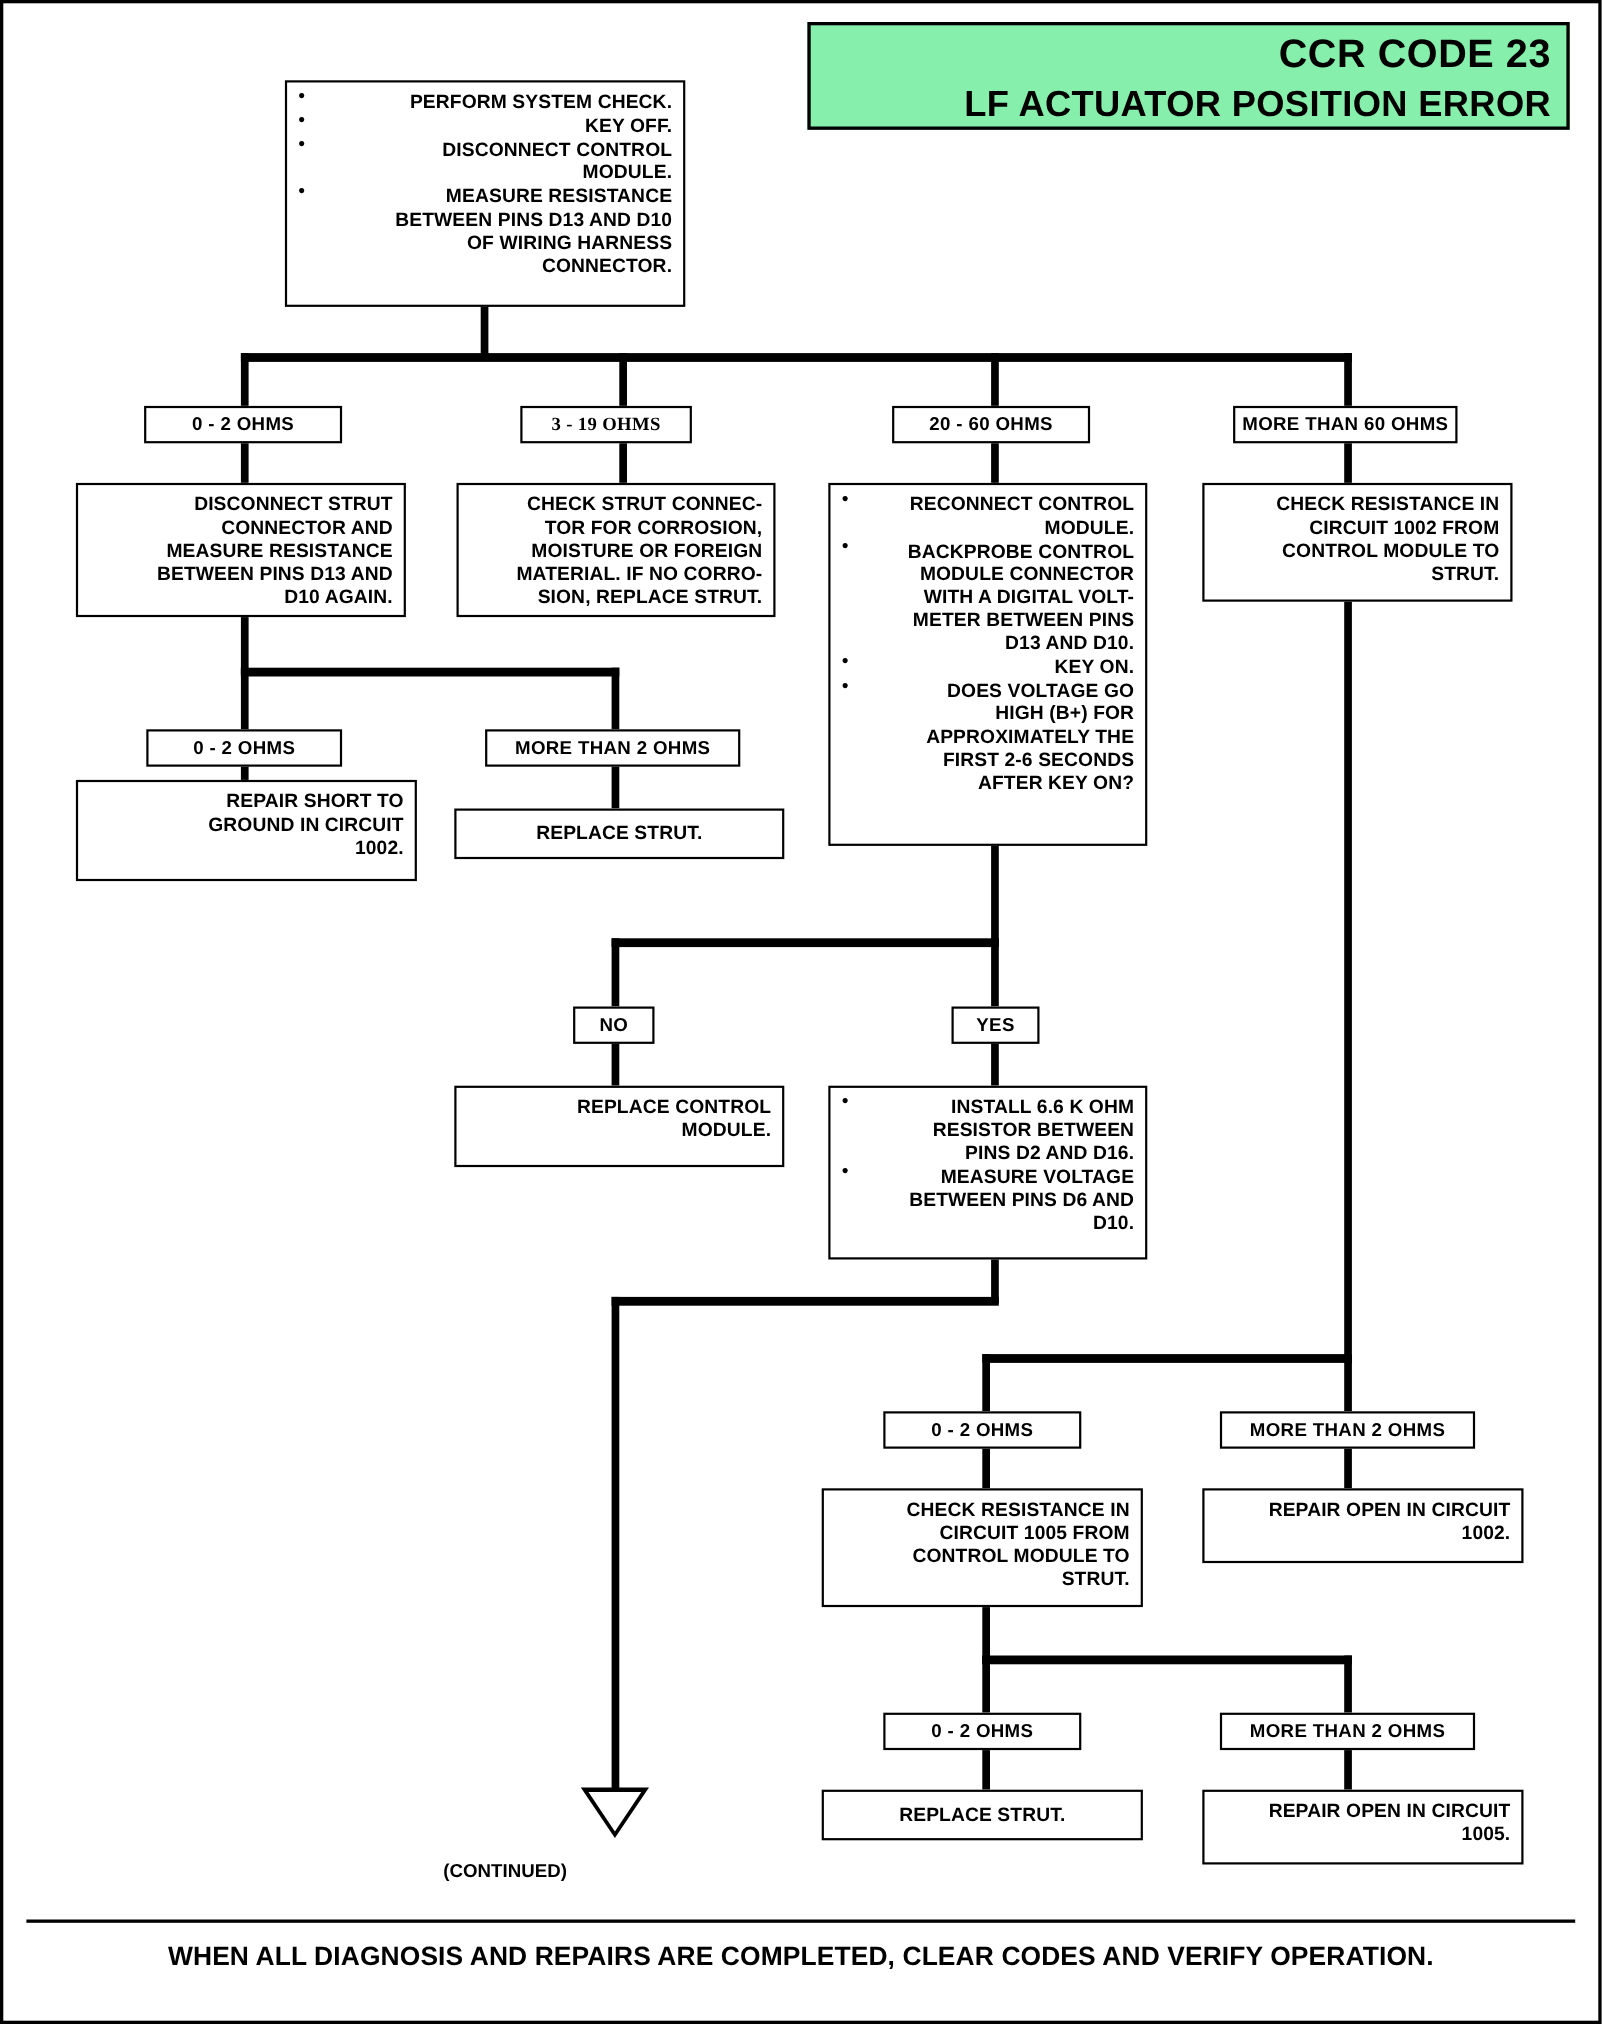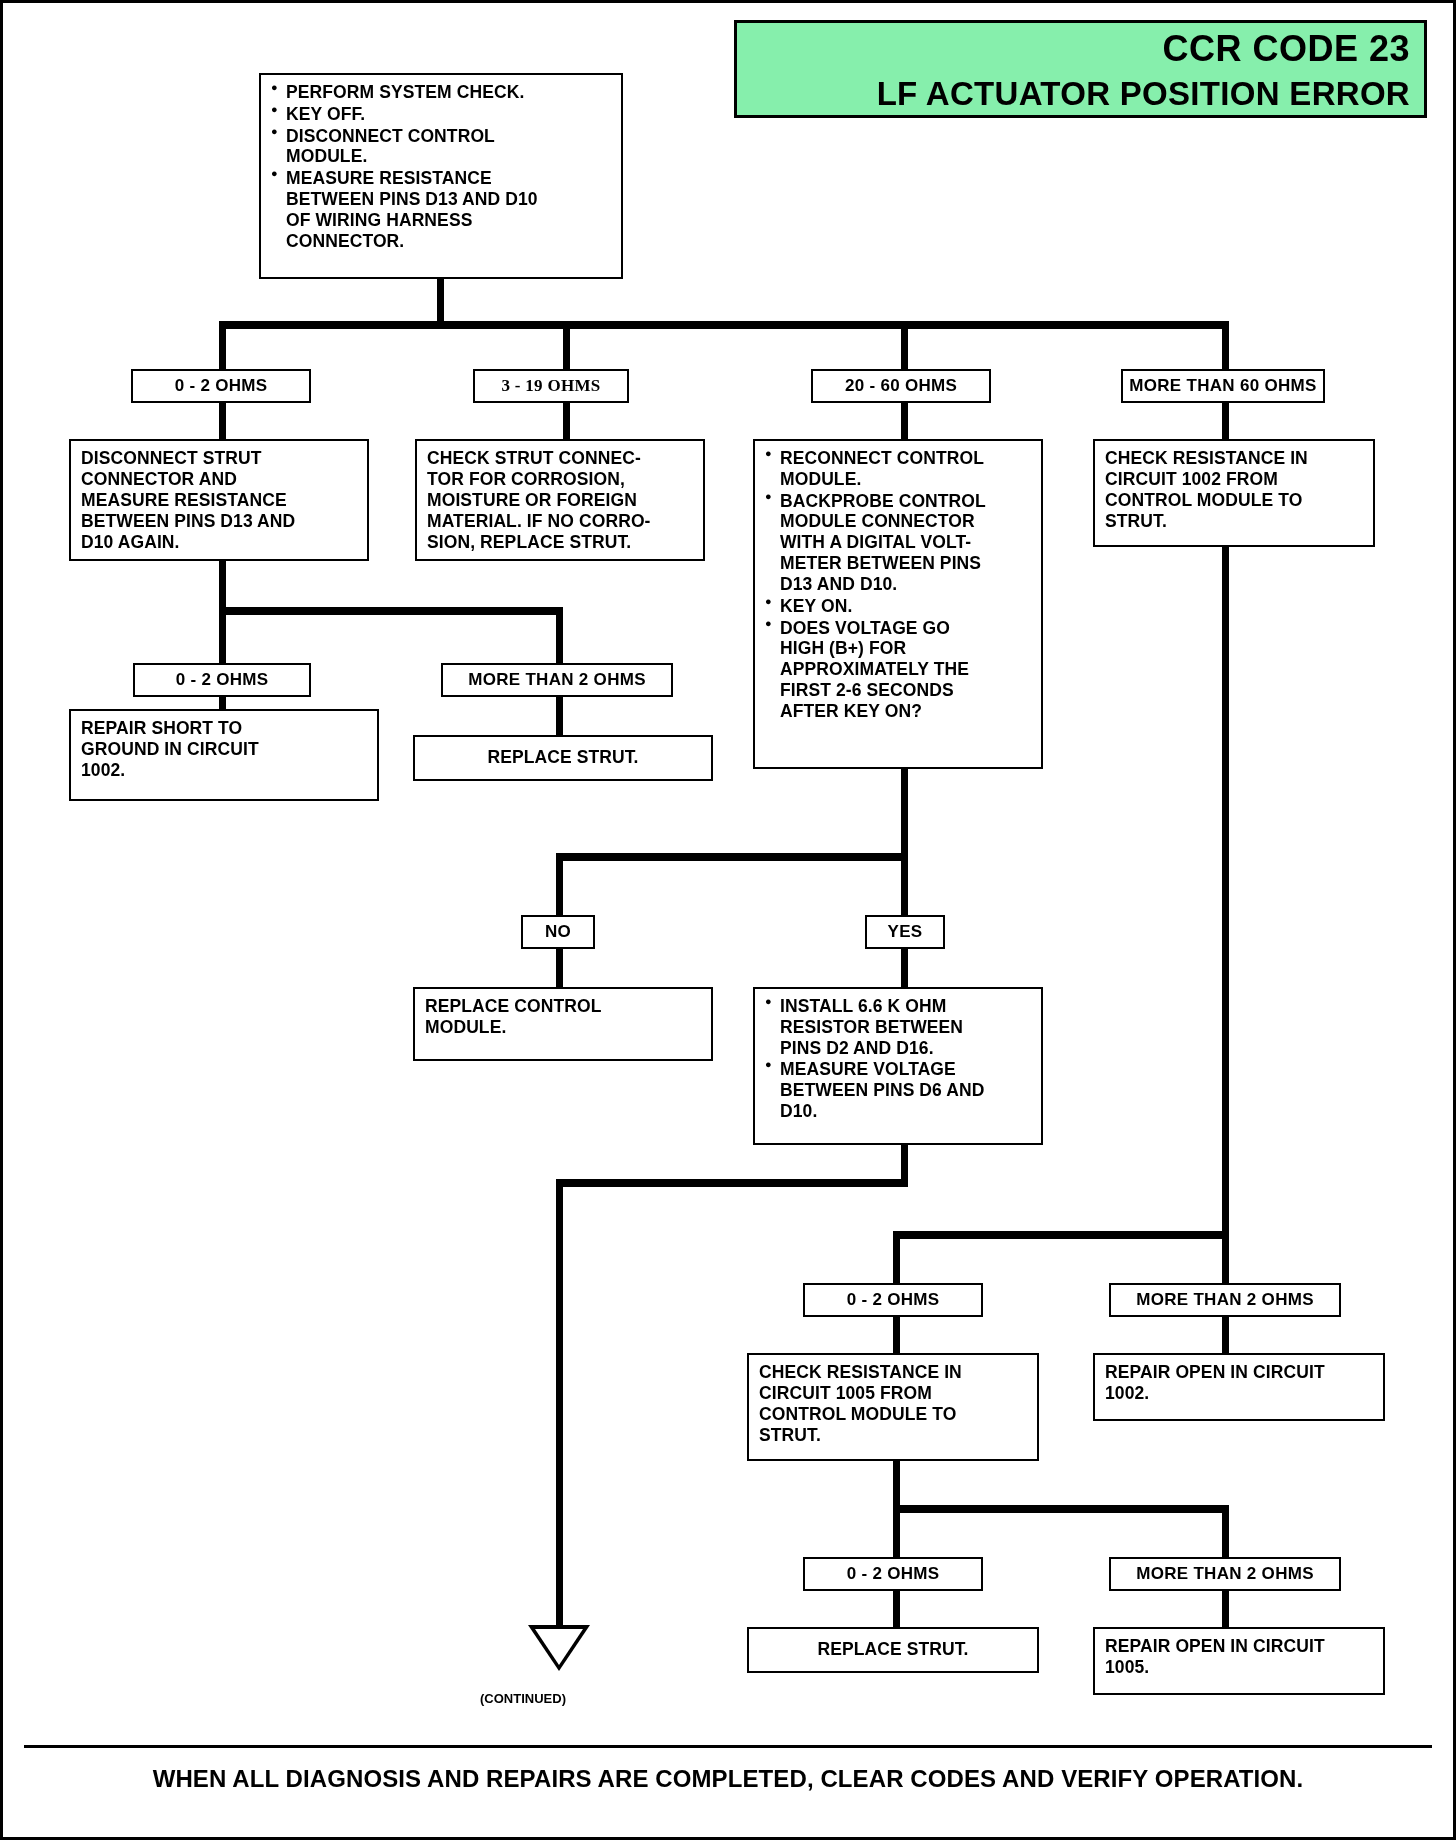--- a/index.html
+++ b/index.html
@@ -20,20 +20,21 @@
 
   .box {
     position:absolute;
     border:2.5px solid #000;
     background:#fff;
     padding:7px 10px 8px 10px;
     font-size:17.5px;
     font-weight:bold;
     line-height:1.2;
     letter-spacing:0.1px;
+    text-align:right;
   }
   .box.plain { white-space:pre-line; }
 
   
   .chip {
     position:absolute;
     border:2.5px solid #000;
     background:#fff;
     font-size:17px;
     font-weight:bold;
@@ -84,22 +85,22 @@
     position:absolute; left:21px; right:21px; top:1742px;
     height:3px; background:#000;
   }
   #footer-text {
     position:absolute; left:0; right:0; top:1762px;
     text-align:center;
     font-size:24px; font-weight:bold; letter-spacing:0.1px;
   }
   #continued {
     position:absolute; left:400px; top:1688px;
-    width:240px; text-align:center;
-    font-size:13px; font-weight:bold;
+    width:240px; 
+    font-size:17px; font-weight:bold;
   }
   .arrowhead {
     position:absolute;
     width:0;height:0;
     border-left:31px solid transparent;
     border-right:31px solid transparent;
     border-top:46px solid #000;
   }
   .arrowhead .inner {
     position:absolute;

